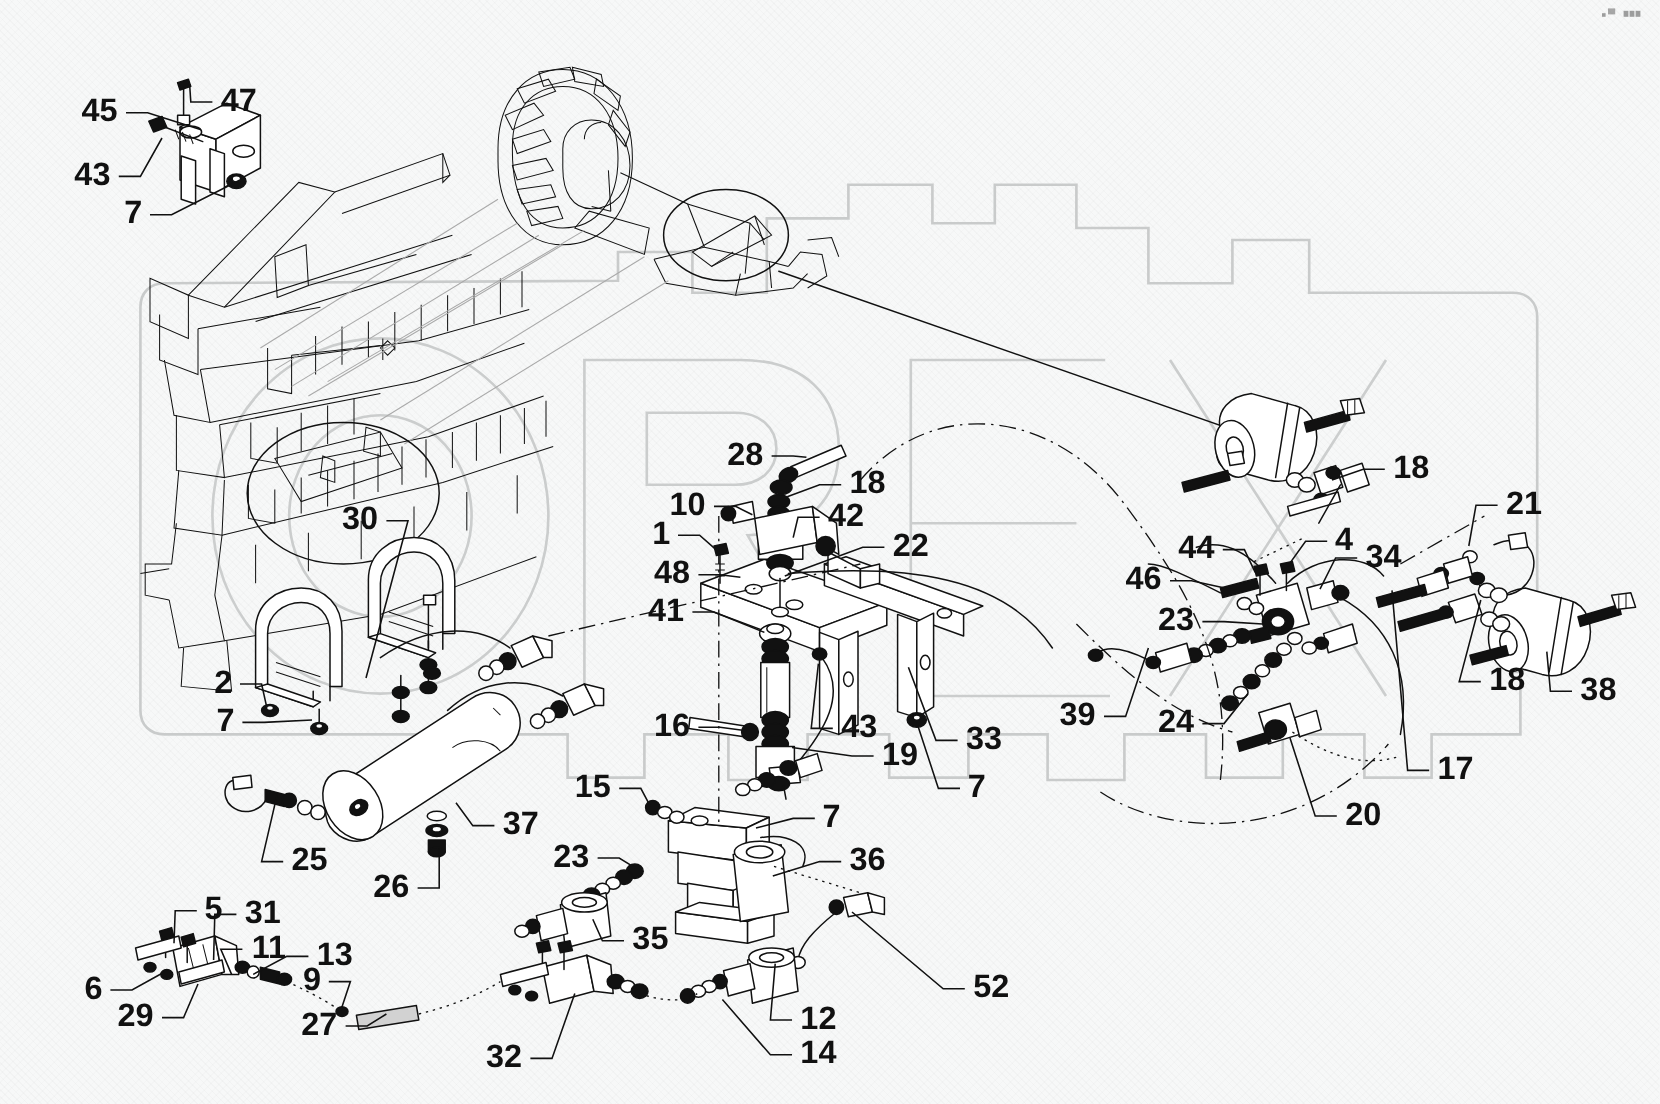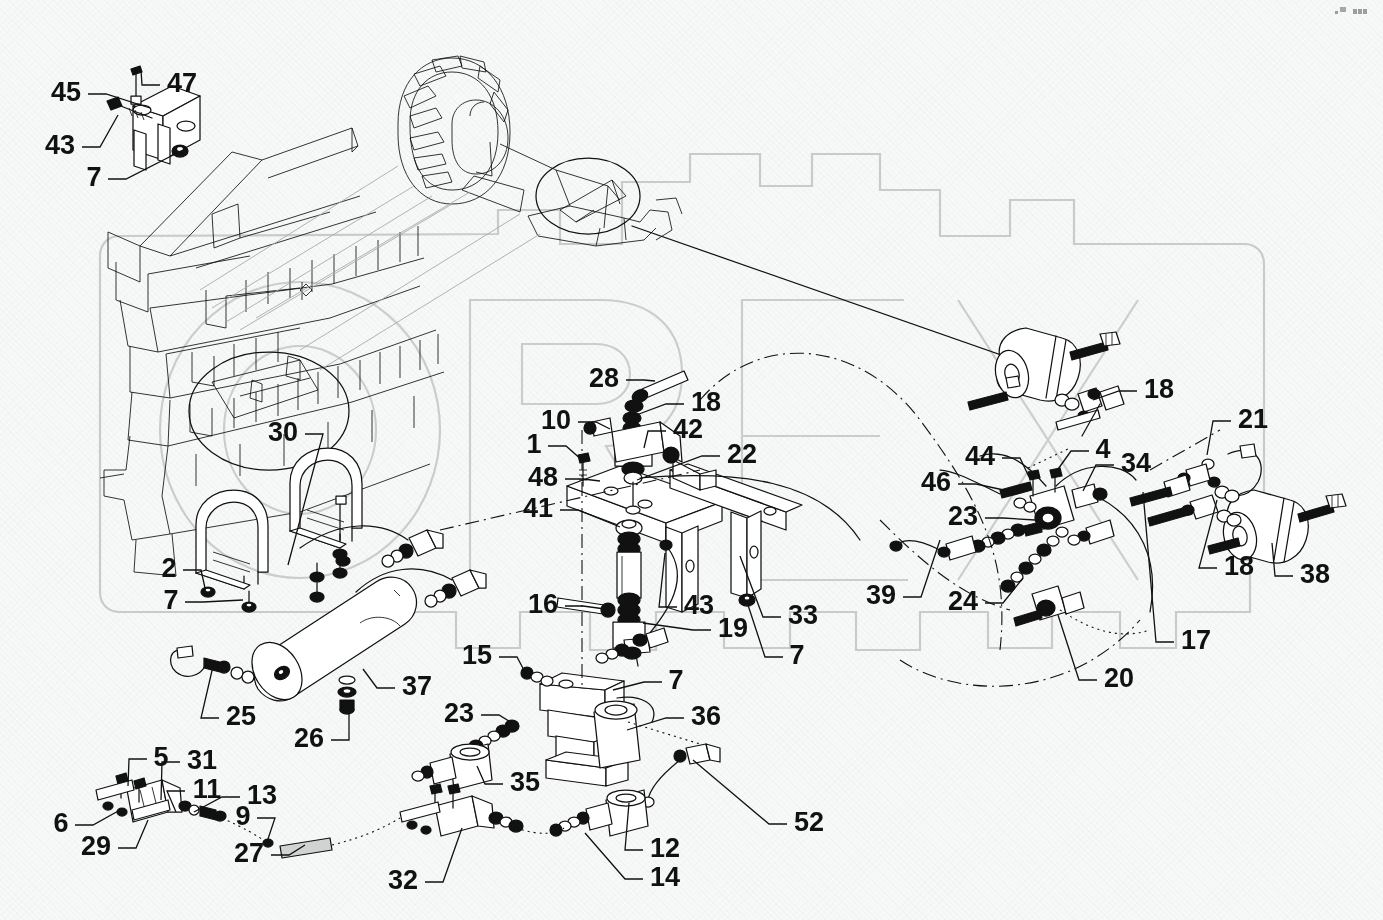--- a/index.html
+++ b/index.html
@@ -8,21 +8,21 @@
     background:#f7f8f8;
     font-family:"Liberation Sans", sans-serif;
   }
   
   #texture{
     position:absolute;inset:0;pointer-events:none;z-index:1;
     background-image:
       repeating-linear-gradient(45deg, rgba(0,0,0,0.018) 0 1px, rgba(0,0,0,0) 1px 4px),
       repeating-linear-gradient(-45deg, rgba(0,0,0,0.012) 0 1px, rgba(0,0,0,0) 1px 5px);
   }
-  #stage{position:absolute;inset:0;z-index:2;}
+  #stage{position:absolute;inset:0;z-index:2;padding-left:17px;}
   svg{display:block;}
   .lbl{
     font-family:"Liberation Sans", sans-serif;
     font-size:27px;font-weight:700;fill:#111;
     dominant-baseline:middle;
   }
   .lead{stroke:#111;stroke-width:1.3;fill:none;}
   .ln{stroke:#111;fill:none;stroke-width:1.25;stroke-linejoin:round;stroke-linecap:round;}
   .ln-thin{stroke:#111;fill:none;stroke-width:0.85;}
   .ln-ghost2{stroke:#a9a9a9;fill:none;stroke-width:0.9;}

